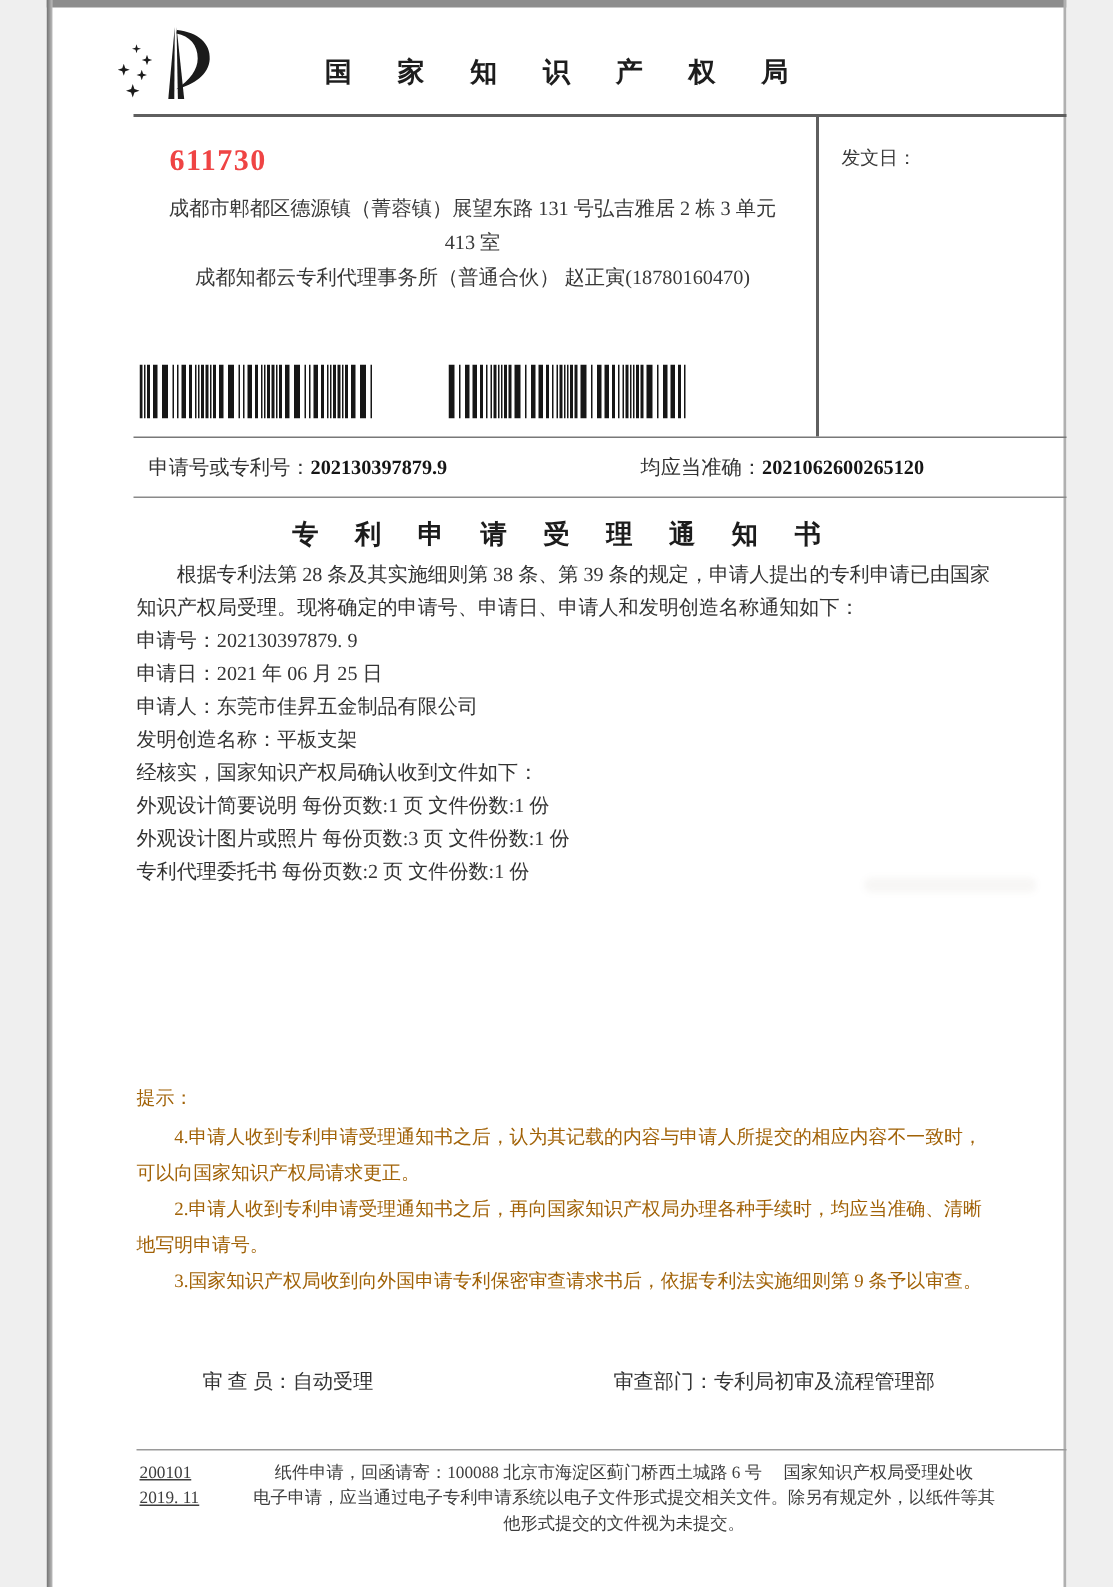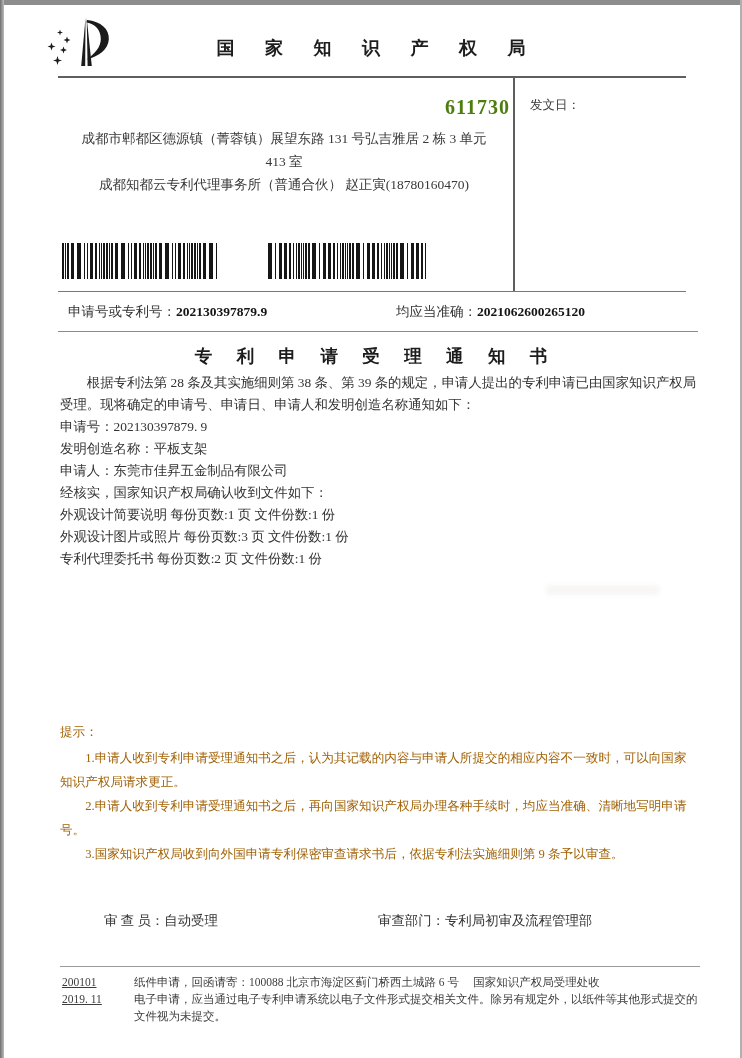--- a/index.html
+++ b/index.html
@@ -1,18 +1,18 @@
 <!DOCTYPE html>
 <html><head>
 <meta charset="utf-8">
 <style>
   html,body { margin:0; padding:0; background:#efefef; }
   .page {
     position:relative;
-    width:742px; height:1058px;
+    width:680px; height:1058px;
     margin:0 auto;
     background:#ffffff;
     font-family:"Liberation Serif","DejaVu Serif",serif;
     color:#2e2e2e;
     overflow:hidden;
   }
   
   .edge-top    { position:absolute; top:0; left:0; right:0; height:5px; background:#8d8d8d; }
   .edge-left   { position:absolute; top:0; left:0; bottom:0; width:4px;
                  background:linear-gradient(to right,#6f6f6f,#bdbdbd); }
@@ -29,22 +29,22 @@
   .rule { position:absolute; background:#5f5f5f; height:2px; }
   .rule-header  { left:58px;  top:76px;  width:628px; }
   .rule-mid     { left:58px;  top:291px; width:628px; height:1px; background:#787878; }
   .rule-ref     { left:58px;  top:331px; width:640px; height:1px; background:#8a8a8a; }
   .rule-footer  { left:60px;  top:966px; width:640px; height:1px; background:#9a9a9a; }
   .vdivider { position:absolute; left:513px; top:76px; width:2px; height:215px; background:#5f5f5f; }
 
   
   .recipient { position:absolute; left:58px; top:96px; width:452px; text-align:center;
                font-size:13.5px; line-height:23px; color:#383838; }
-  .postal { text-align:right; padding-left:24px; font-weight:bold; font-size:20px;
-            letter-spacing:1px; color:#4d7c0f; margin-bottom:8px;
+  .postal { text-align:left; padding-left:24px; font-weight:bold; font-size:20px;
+            letter-spacing:1px; color:#ef4444; margin-bottom:8px;
             font-family:"Liberation Serif","DejaVu Serif",serif; }
   .addr-line { margin:0; }
 
   
   .dispatch-label { position:absolute; left:530px; top:97px; font-size:12.5px; color:#3a3a3a; }
   .dispatch-date  { position:absolute; left:524px; top:160px; font-size:17.5px; color:#161616;
                     font-weight:bold; letter-spacing:1px; }
 
   
   .barcode { position:absolute; top:243px; height:36px; font-size:0; white-space:nowrap; overflow:hidden; }
@@ -77,21 +77,21 @@
   
   .signoff { position:absolute; top:912px; left:0; right:0; font-size:13.4px; color:#333; }
   .examiner   { position:absolute; left:104px; }
   .department { position:absolute; left:378px; }
 
   
   .footer { position:absolute; left:62px; right:44px; top:974px;
             font-size:11.5px; line-height:17px; color:#3d3d3d; }
   .footer-row { display:flex; align-items:flex-start; }
   .footer-code { width:72px; flex:none;text-decoration:underline; }
-  .footer-text { flex:1; }
+  .footer-text { flex:1;text-align:center; }
 
   
   .smudge { position:absolute; left:545px; top:585px; width:115px; height:10px;
             background:rgba(90,70,60,0.05); filter:blur(2px); border-radius:5px; }
 </style>
 </head>
 <body>
 
 <div class="page">
   <div class="edge-top"></div>
@@ -137,33 +137,34 @@
     </span>
   </div>
 
   <div class="rule rule-ref"></div>
 
   <div class="notice-title">专 利 申 请 受 理 通 知 书</div>
 
   <div class="body-block">
     <p class="p-indent">根据专利法第 28 条及其实施细则第 38 条、第 39 条的规定，申请人提出的专利申请已由国家知识产权局受理。现将确定的申请号、申请日、申请人和发明创造名称通知如下：</p>
     <p class="field-line"><span>申请号：</span><span>202130397879. 9</span></p>
+    <p class="field-line"><span>申请日：</span><span>2021 年 06 月 25 日</span></p>
+    <p class="field-line"><span>申请人：</span><span>东莞市佳昇五金制品有限公司</span></p>
     <p class="field-line"><span>发明创造名称：</span><span>平板支架</span></p>
-    <p class="field-line"><span>申请人：</span><span>东莞市佳昇五金制品有限公司</span></p>
     <p class="confirm-line">经核实，国家知识产权局确认收到文件如下：</p>
     <p class="doc-line">外观设计简要说明 每份页数:1 页 文件份数:1 份</p>
     <p class="doc-line">外观设计图片或照片 每份页数:3 页 文件份数:1 份</p>
     <p class="doc-line">专利代理委托书 每份页数:2 页 文件份数:1 份</p>
   </div>
 
   <div class="smudge"></div>
 
   <div class="tips">
     <p class="tips-heading">提示：</p>
-    <div class="tip-item">1.申请人收到专利申请受理通知书之后，认为其记载的内容与申请人所提交的相应内容不一致时，可以向国家知识产权局请求更正。</div>
+    <div class="tip-item">4.申请人收到专利申请受理通知书之后，认为其记载的内容与申请人所提交的相应内容不一致时，可以向国家知识产权局请求更正。</div>
     <div class="tip-item">2.申请人收到专利申请受理通知书之后，再向国家知识产权局办理各种手续时，均应当准确、清晰地写明申请号。</div>
     <div class="tip-item">3.国家知识产权局收到向外国申请专利保密审查请求书后，依据专利法实施细则第 9 条予以审查。</div>
   </div>
 
   <div class="signoff">
     <span class="examiner"><span>审 查 员：</span><span>自动受理</span></span>
     <span class="department"><span>审查部门：</span><span>专利局初审及流程管理部</span></span>
   </div>
 
   <div class="rule rule-footer"></div>

